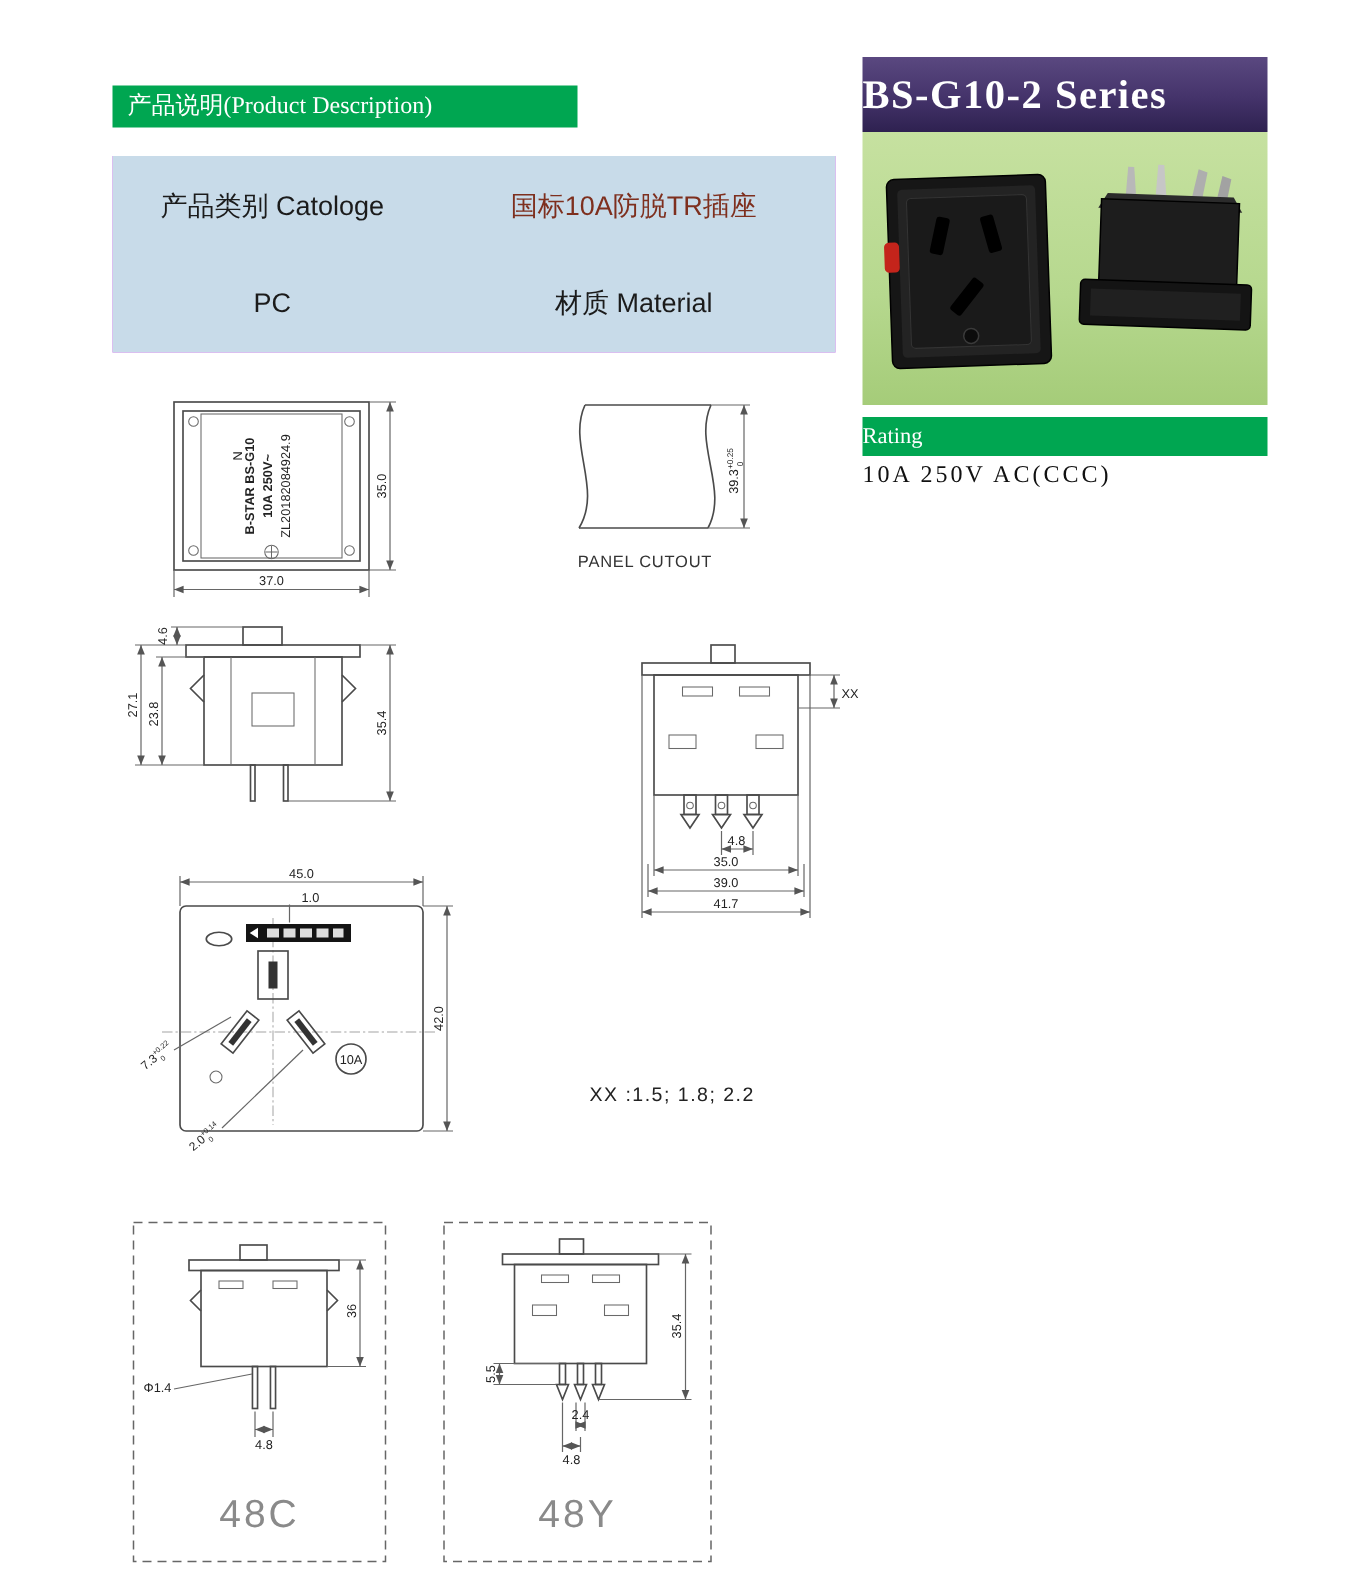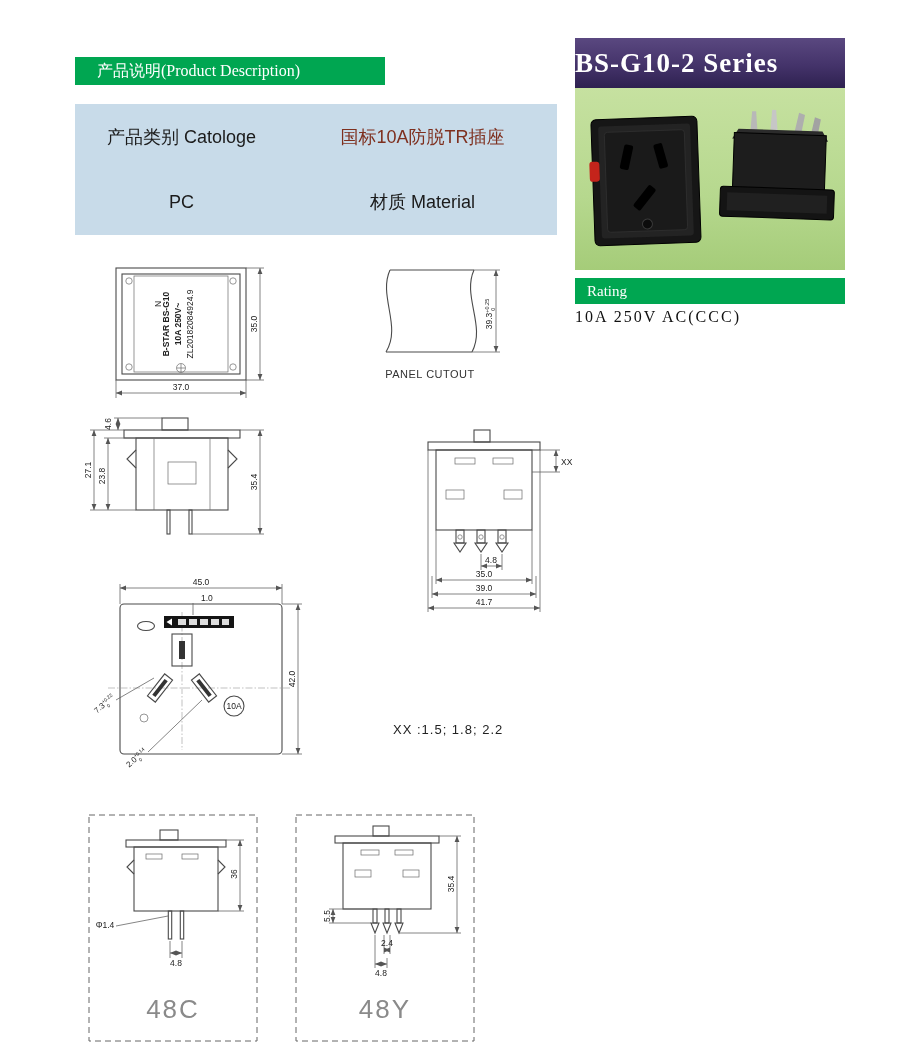--- a/index.html
+++ b/index.html
@@ -3,22 +3,22 @@
 <meta charset="utf-8">
 <style>
   * { margin:0; padding:0; box-sizing:border-box; }
   html,body { background:#ffffff; }
   body { font-family:"Liberation Sans","DejaVu Sans",sans-serif; }
   #page { position:relative; width:900px; height:1050px; background:#fff; overflow:hidden; }
   .abs { position:absolute; }
 
   
   .green-bar { background:#00A651; color:#fff; font-family:"Liberation Serif","DejaVu Serif",serif; }
-  #title-bar { left:75px; top:57px; width:310px; height:28px; line-height:28px; padding-left:22px; font-size:16px; }
-  #rating-bar { left:575px; top:278px; width:270px; height:26px; line-height:26px; padding-left:12px; font-size:15px; }
+  #title-bar { left:75px; top:57px; width:310px; height:28px; line-height:28px; padding-left:10px; font-size:16px; }
+  #rating-bar { left:575px; top:278px; width:270px; height:26px; line-height:26px; font-size:15px; }
 
   
   #spec-table { left:75px; top:104px; width:482px; height:131px; background:#d946ef;
                 display:grid; grid-template-columns:213px 1fr; grid-template-rows:1fr 1fr; gap:0; }
   #spec-table .cell { background:#C8DBE9; display:flex; align-items:center; justify-content:center;
                       font-size:18px; color:#1b1b1b; }
   #spec-table .cell.red { color:#7E2F1E; }
 
   
   #series-banner { left:575px; top:38px; width:270px; height:50px;

